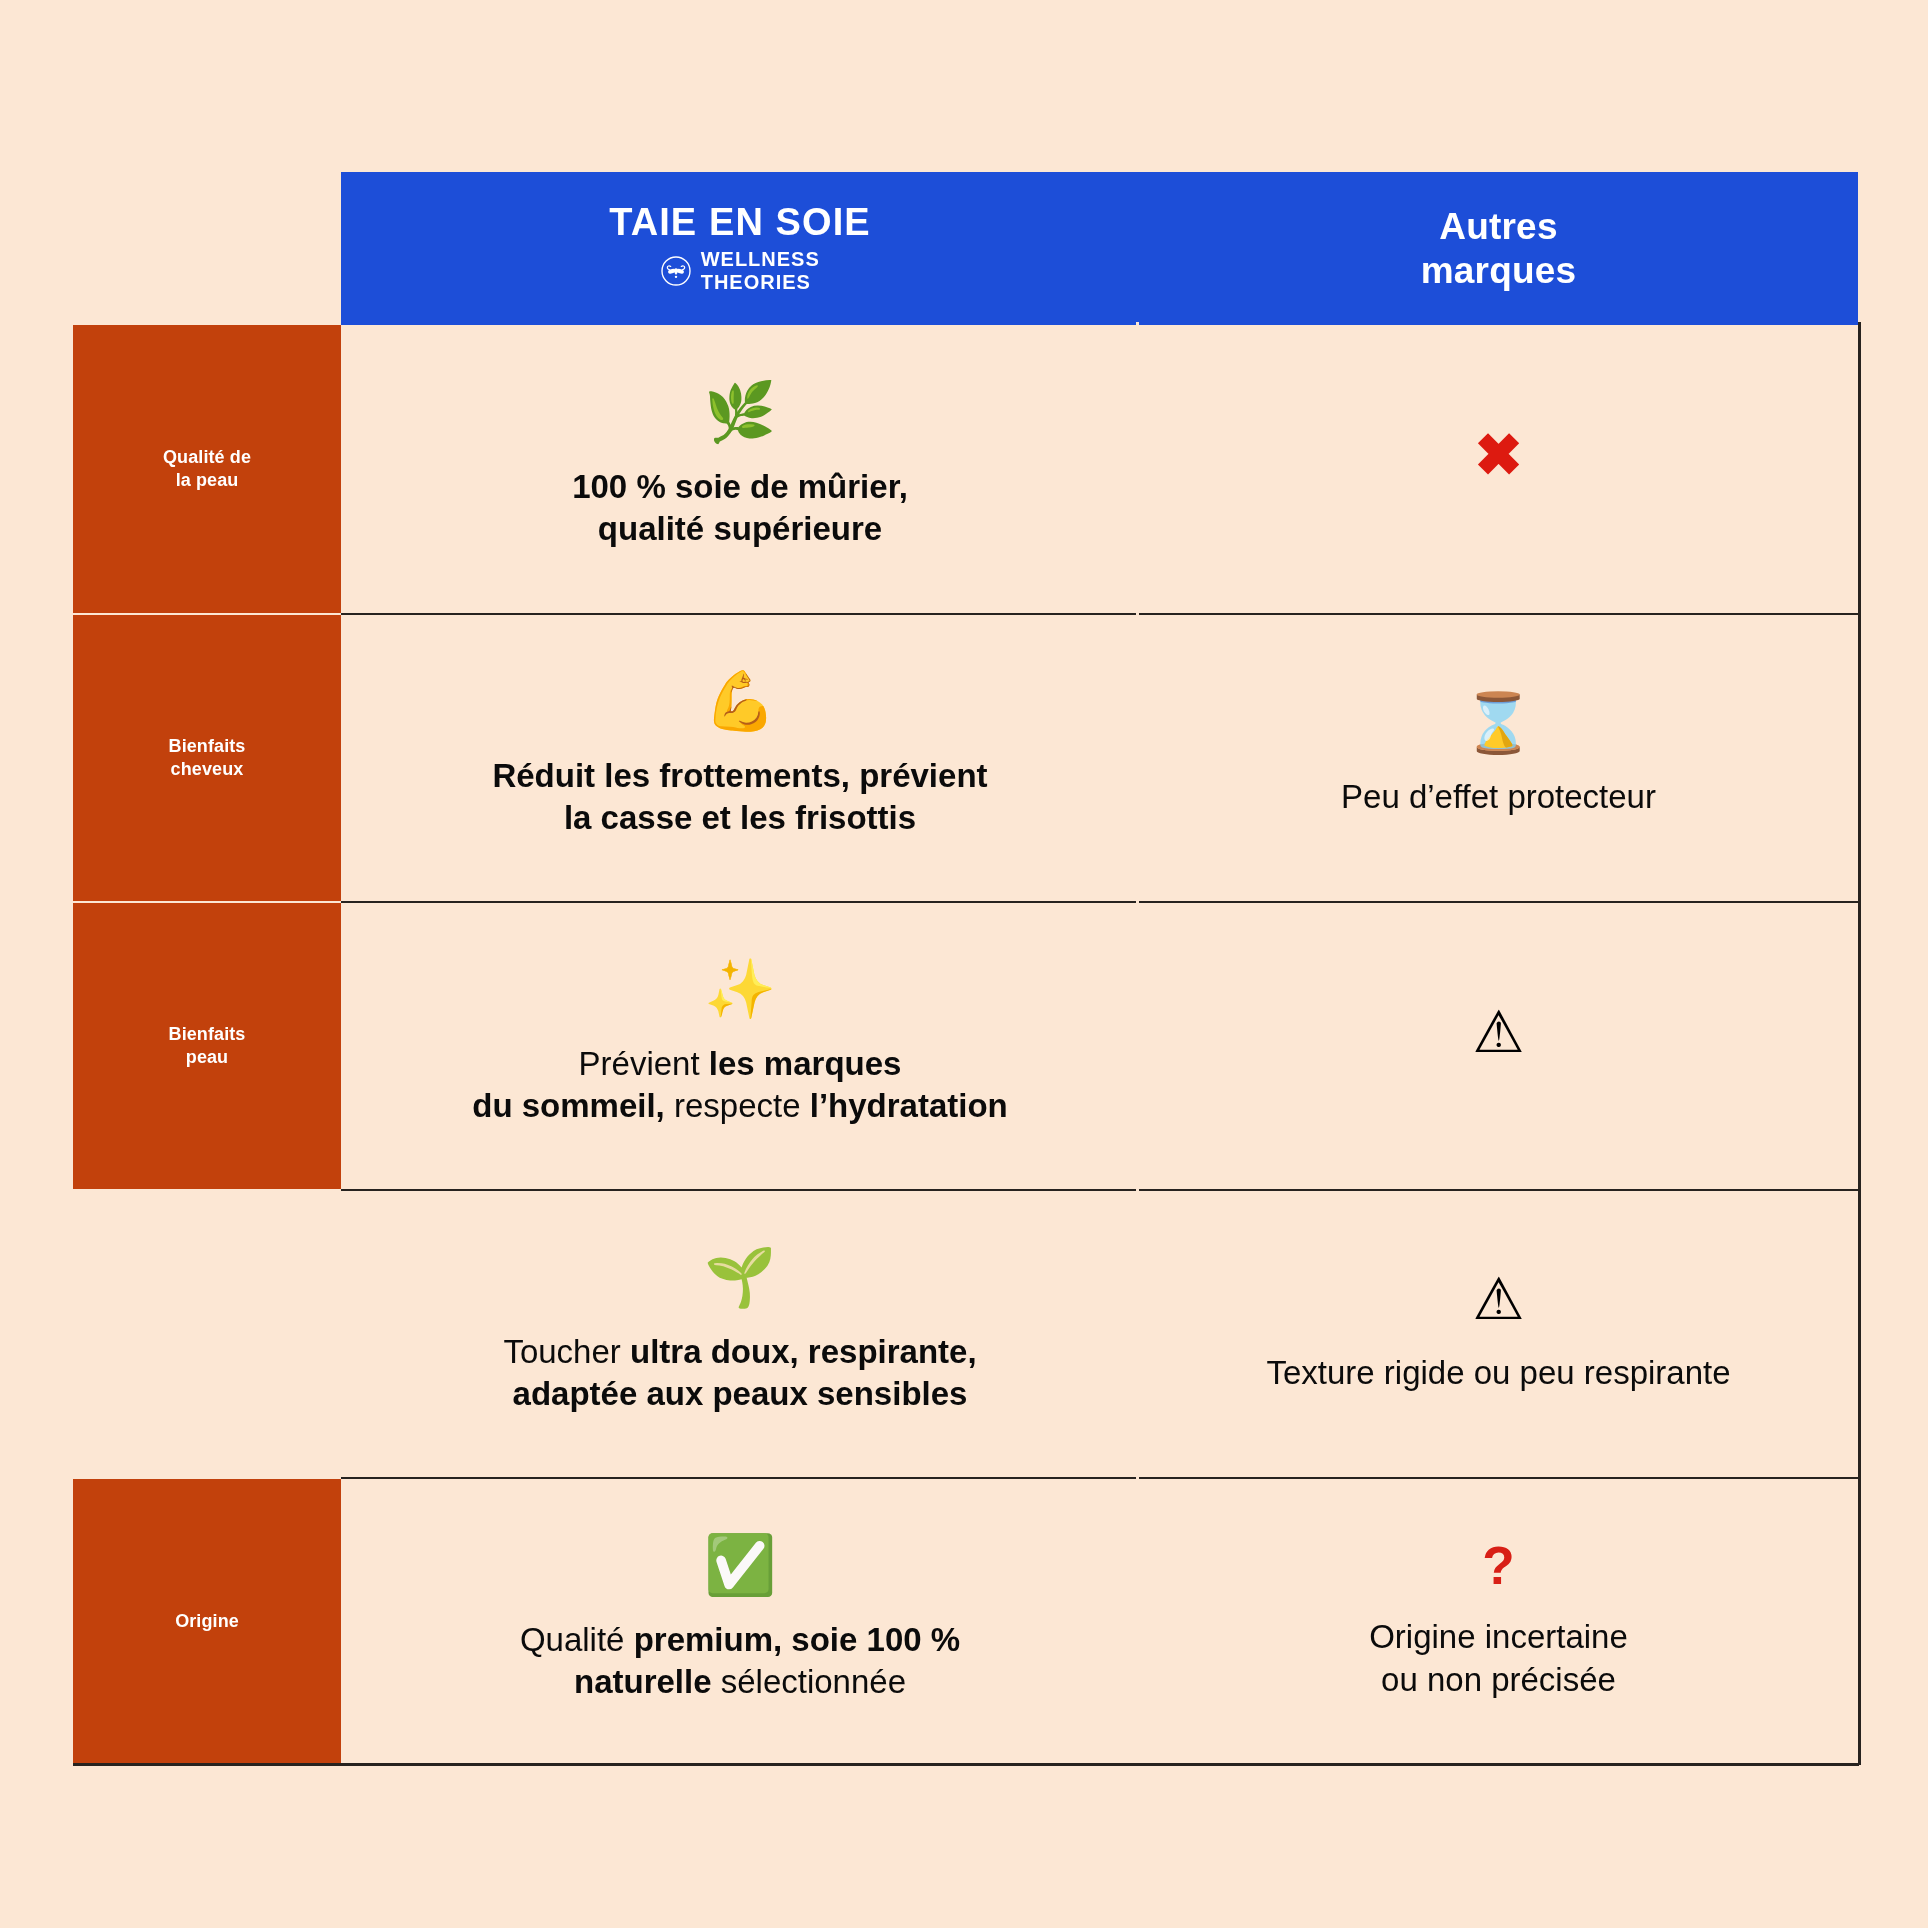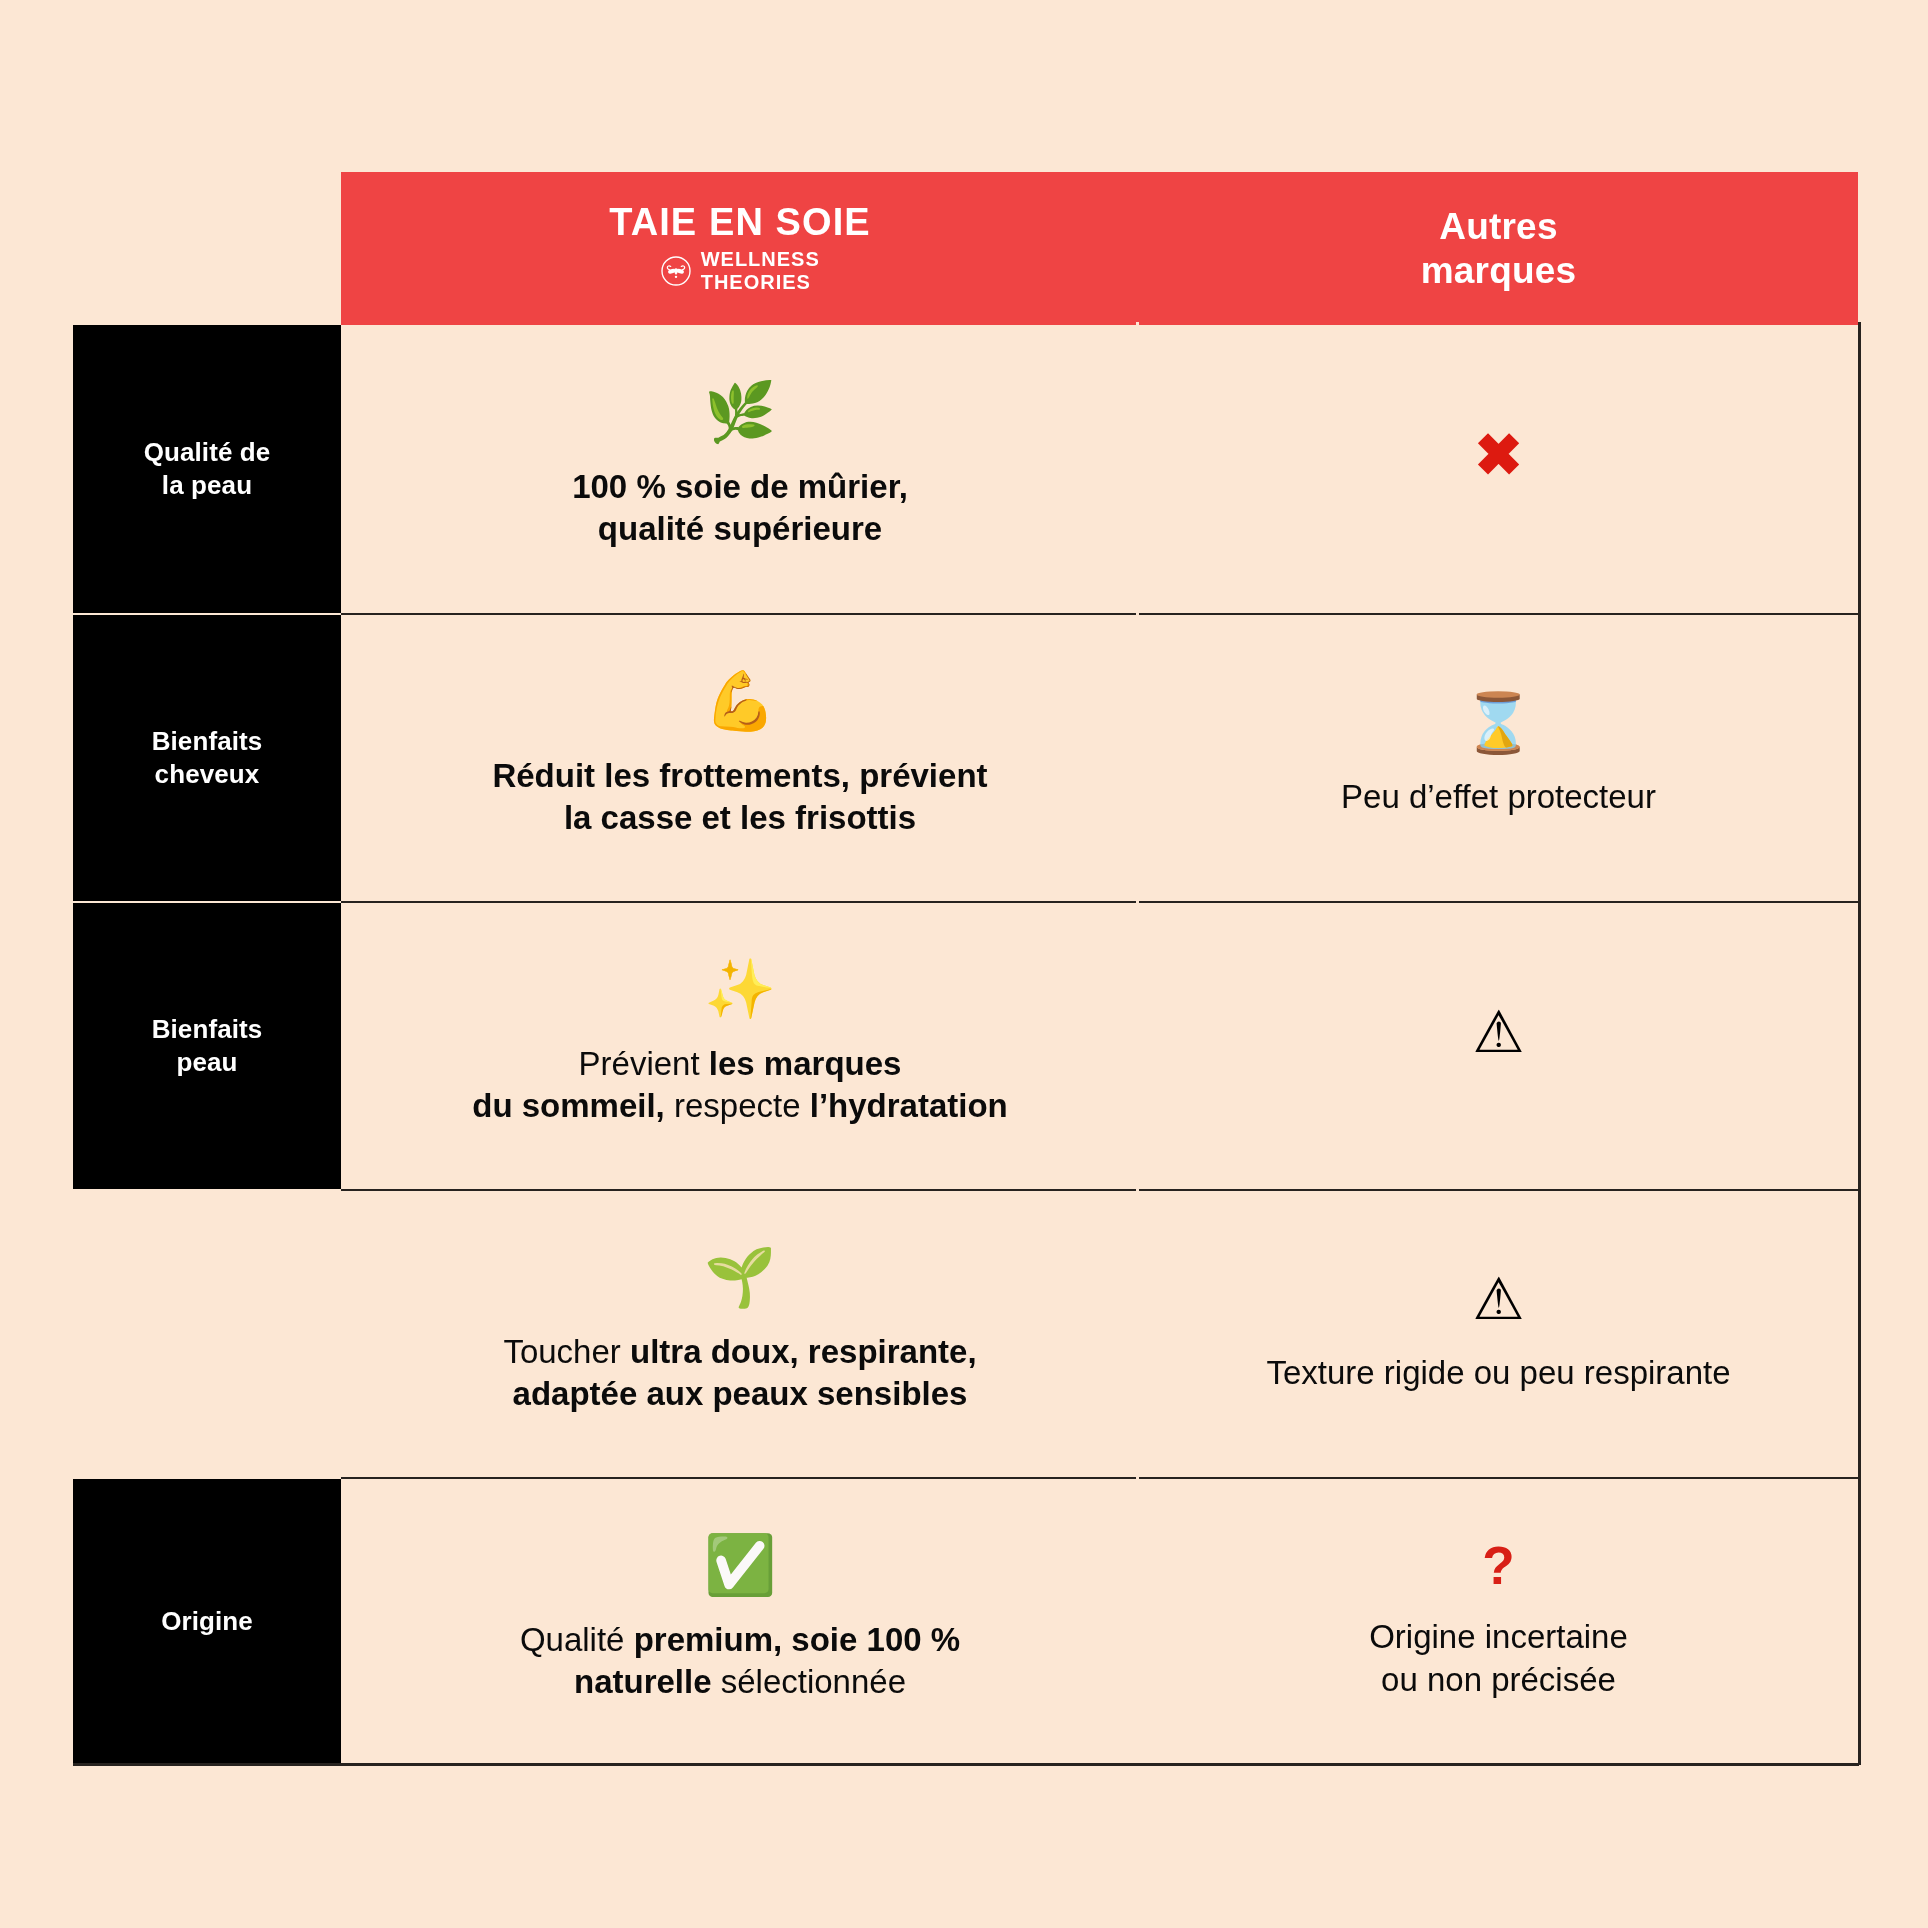--- a/index.html
+++ b/index.html
@@ -22,21 +22,21 @@
     grid-template-rows:153px repeat(5,1fr);
   }
 
   
   .corner-blank{
     grid-column:1; grid-row:1;
     background:#FCE7D4;
   }
   .head-cell{
     grid-row:1;
-    background:#ef4444;
+    background:#1d4ed8;
     display:flex;flex-direction:column;
     align-items:center;justify-content:center;
     text-align:center;
     color:#FFFFFF;
     position:relative;
   }
   .head-cell.c1{grid-column:2;}
   .head-cell.c2{grid-column:3;}
 
   .brand-title{
@@ -63,25 +63,25 @@
   .head-plain{
     font-size:37px;
     font-weight:700;
     line-height:1.18;
     letter-spacing:0.2px;
   }
 
   
   .label-cell{
     grid-column:1;
-    background:#000000;
+    background:#c2410c;
     color:#FFFFFF;
     display:flex;align-items:center;justify-content:center;
     text-align:center;
-    font-size:26px;
+    font-size:18px;
     font-weight:700;
     line-height:1.28;
     letter-spacing:0.1px;
     padding:0 13px;
     box-sizing:border-box;
     border-top:2.8px solid #FCE7D4;
   }
   .label-cell.first{border-top:none;}
 
   

